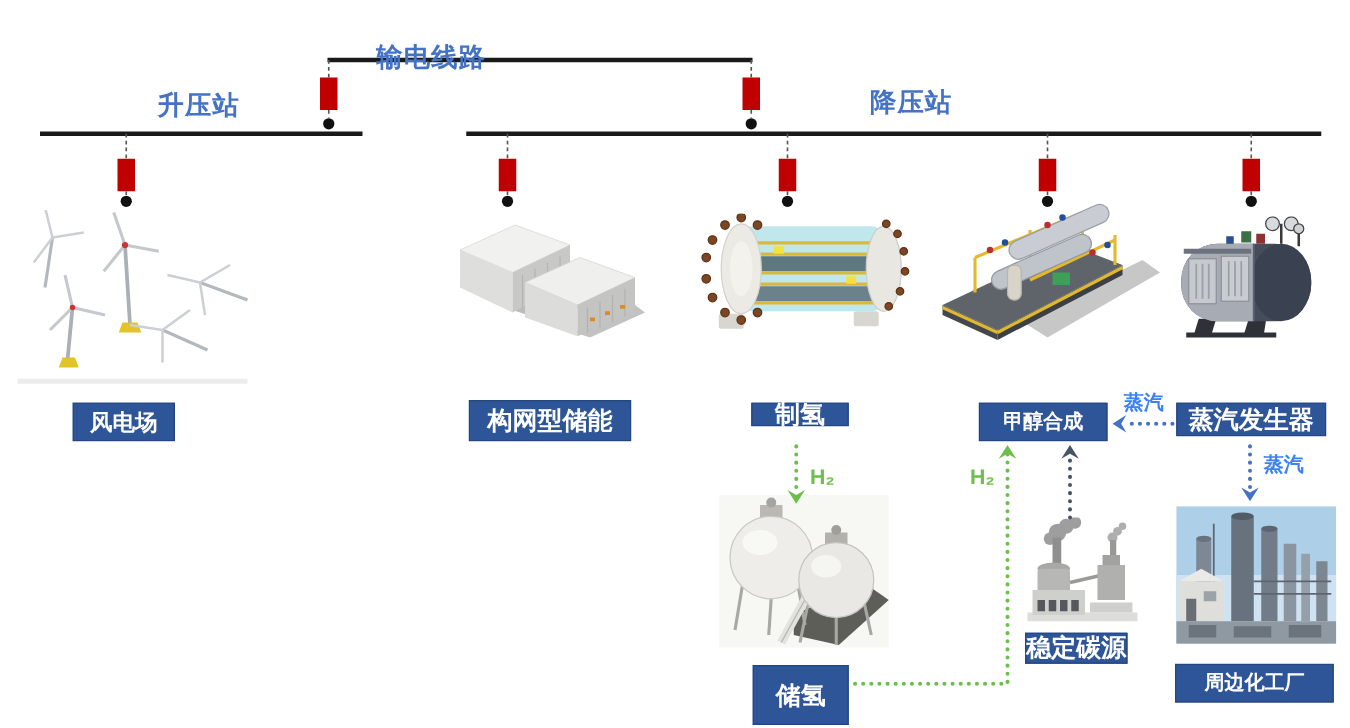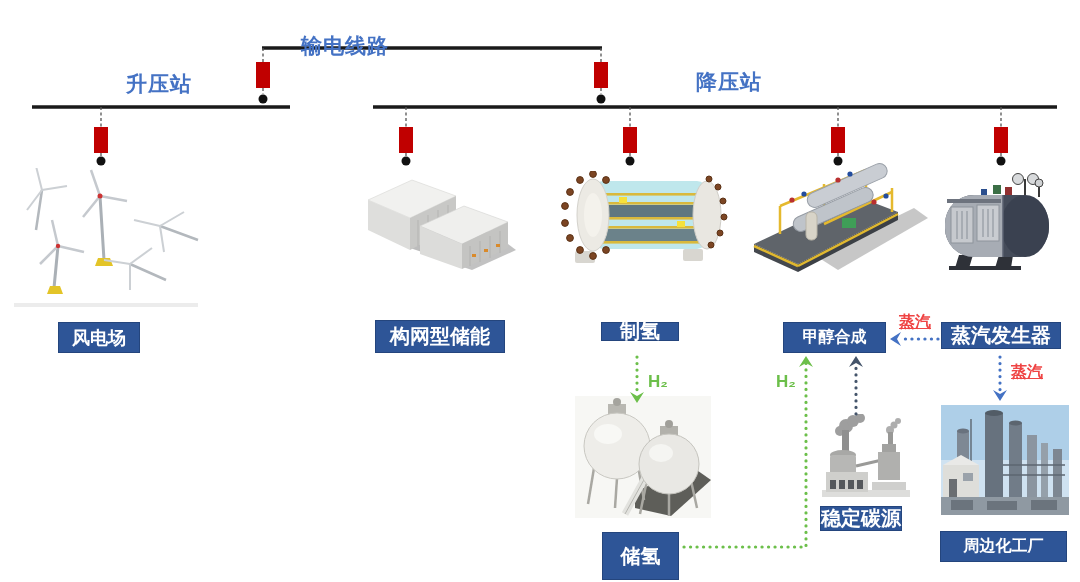--- a/index.html
+++ b/index.html
@@ -5,21 +5,21 @@
   html,body{margin:0;padding:0;background:#fff;}
   .stage{position:relative;width:1080px;height:582px;background:#ffffff;overflow:hidden;
          font-family:"Liberation Sans","DejaVu Sans",sans-serif;}
   .overlay{position:absolute;left:0;top:0;}
   .imgbox{position:absolute;}
   .bus-label{position:absolute;color:#4472C4;font-size:21px;font-weight:600;letter-spacing:1px;white-space:nowrap;}
   .node-box{position:absolute;background:#2E5597;color:#ffffff;display:flex;align-items:center;justify-content:center;
             font-weight:600;white-space:nowrap;box-shadow:0 0 0 1px #24457d inset;}
   .flow-label{position:absolute;font-weight:700;white-space:nowrap;}
   .green{color:#6CBF4A;}
-  .blue{color:#ef4444;text-decoration:underline;}
+  .blue{color:#3b82f6;}
 </style>
 </head>
 <body>
 
 <div class="stage">
 
   <svg class="imgbox" style="left:12px;top:168px" width="192" height="142" viewBox="0 0 192 142">
     <line x1="2" y1="137" x2="186" y2="137" stroke="#ececec" stroke-width="4"></line>
 
     <g stroke="#aab0b6" stroke-width="3">

